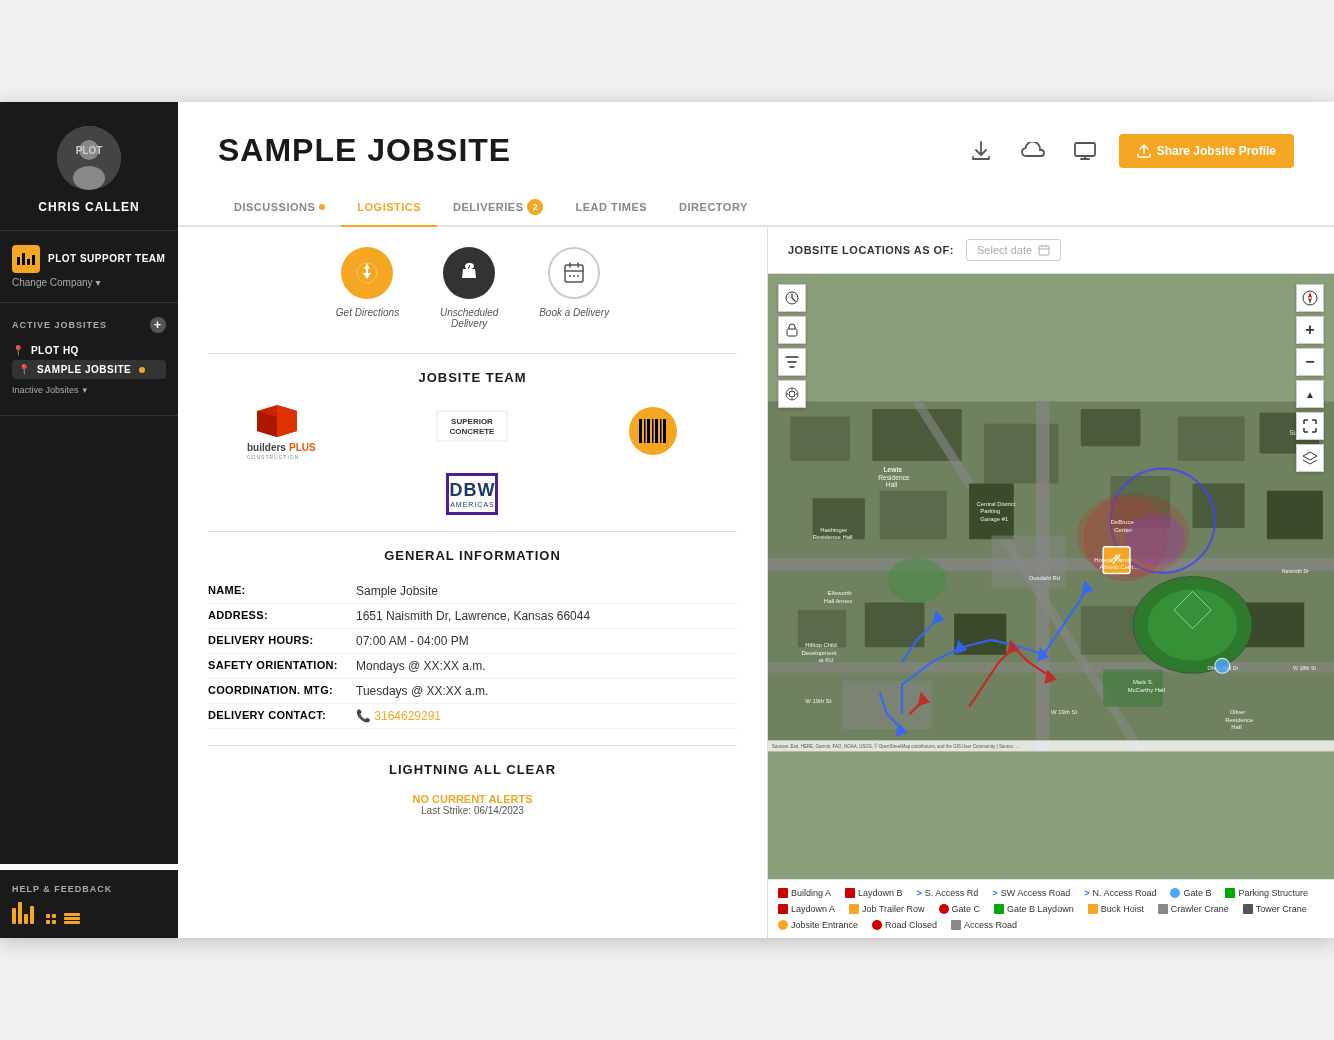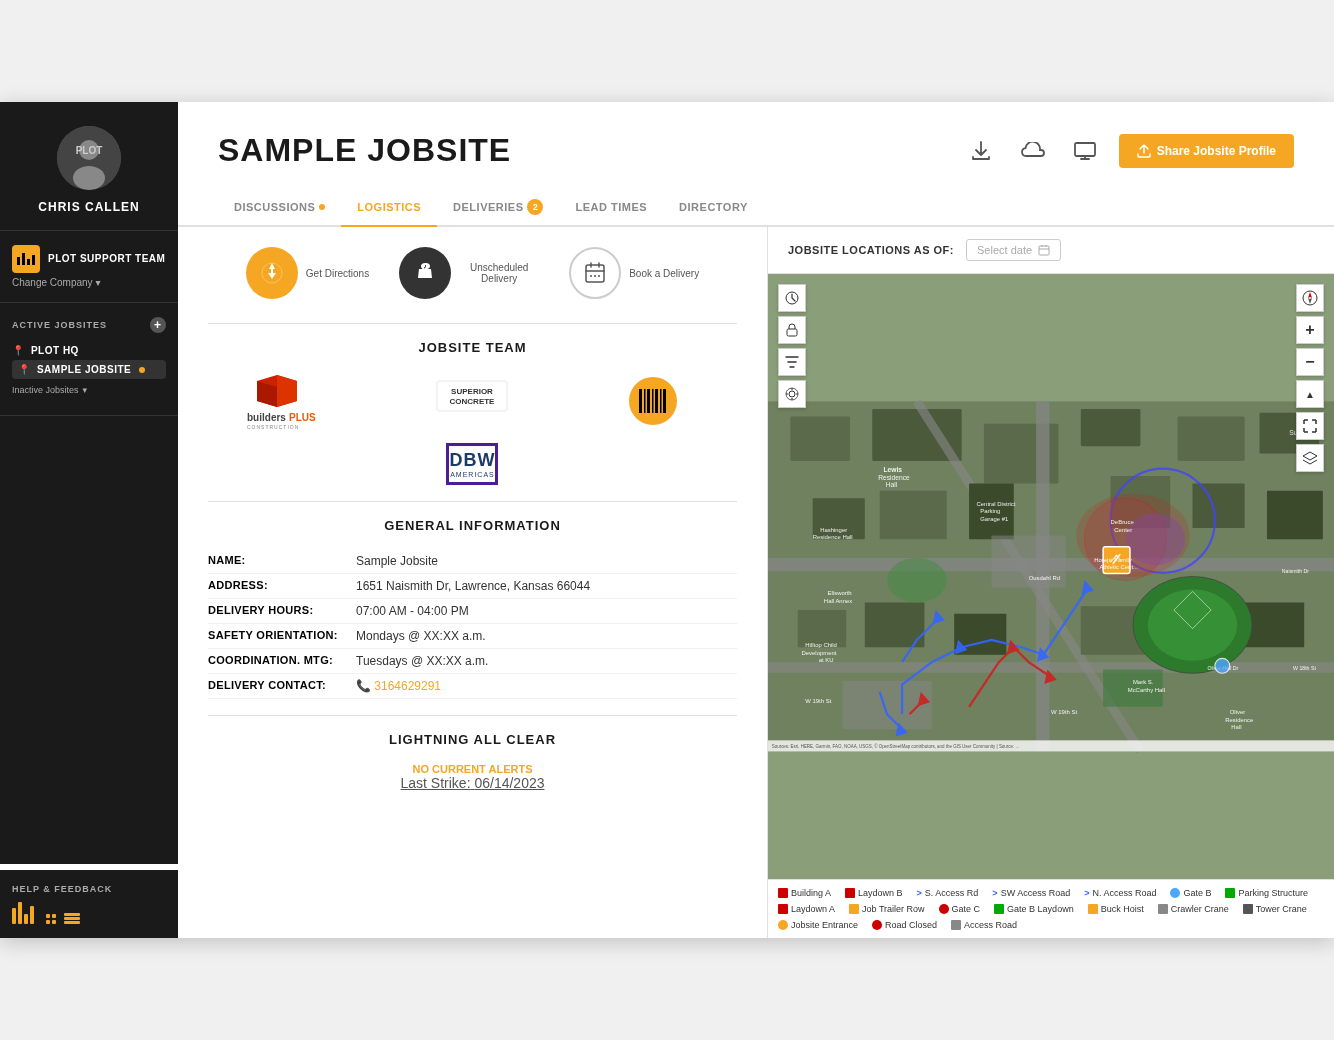--- a/index.html
+++ b/index.html
@@ -315,23 +315,25 @@
 
     .action-buttons {
       display: flex;
       gap: 30px;
       justify-content: center;
       margin-bottom: 24px;
     }
 
     .action-btn-item {
       display: flex;
+      flex-direction: column;
       align-items: center;
       gap: 8px;
       cursor: pointer;
+      font-style: italic;
     }
 
     .action-circle {
       width: 52px;
       height: 52px;
       border-radius: 50%;
       display: flex;
       align-items: center;
       justify-content: center;
       font-size: 22px;
@@ -444,23 +446,22 @@
 
     .no-alerts {
       font-size: 11px;
       color: #333;
       font-weight: bold;
     }
 
     .no-alerts span { color: #f5a623; }
 
     .last-strike {
-      font-size: 14px;
+      font-size: 10px;
       color: #555;
-      text-decoration: underline;
     }
 
     
     .right-panel {
       flex: 1;
       display: flex;
       flex-direction: column;
       overflow: hidden;
     }
 

